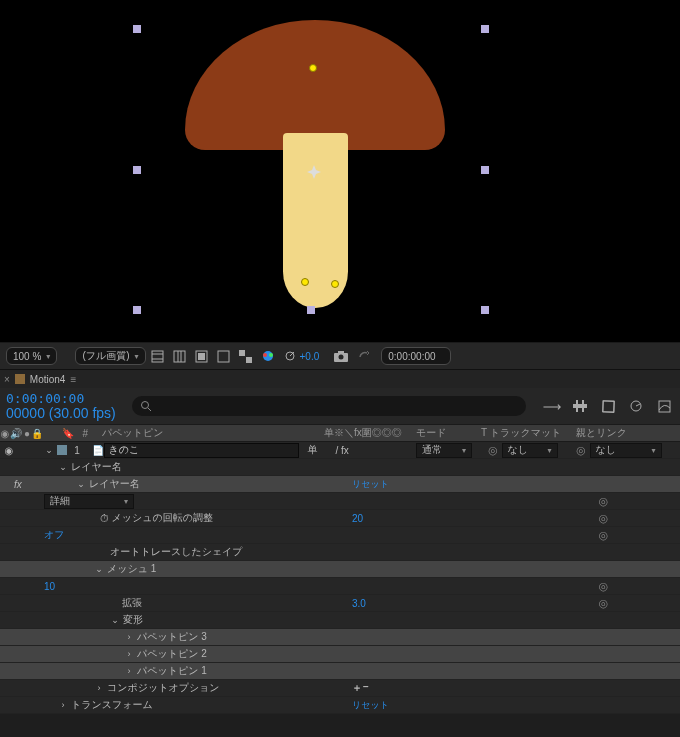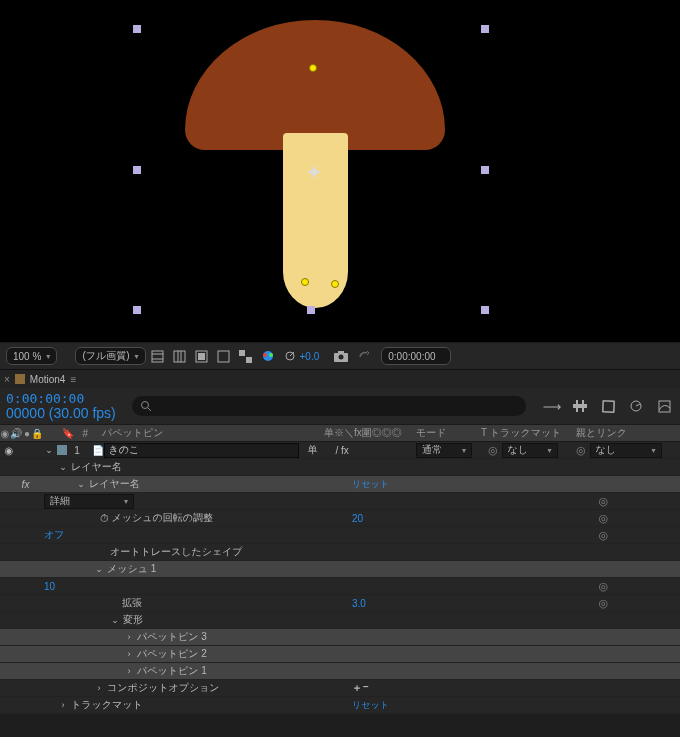--- a/index.html
+++ b/index.html
@@ -233,21 +233,21 @@
 
 <div class="row">
     <div style="width:44px"></div>
     <div class="ln" style="padding-left:14px">
       <span class="twisty">⌄</span>
       <span>レイヤー名</span>
     </div>
   </div>
 
 <div class="row subhdr">
-  <div style="width:44px;text-align:center;padding-left:7px"><span style="font-style:italic">fx</span></div>
+  <div style="width:44px;text-align:left;padding-left:14px"><span style="font-style:italic">fx</span></div>
   <div class="ln" style="padding-left:32px">
       <span class="twisty">⌄</span>
       <span>レイヤー名</span>
     </div>
   <div class="midcol">
       <span class="reset">リセット</span>
     </div>
 </div>
 
 <div class="row">
@@ -359,18 +359,18 @@
     <div style="display:flex;font-size:14px;font-weight:bold;gap:1px">
       <span>＋</span>
       <span>−</span>
     </div>
   </div>
 
 <div class="row">
     <div style="width:44px"></div>
     <div class="ln" style="padding-left:14px">
       <span class="twisty">›</span>
-      <span>トラックマット</span>
+      <span>トランスフォーム</span>
     </div>
     <div class="midcol">
       <span class="reset">リセット</span>
     </div>
   </div>
 
 </body></html>

